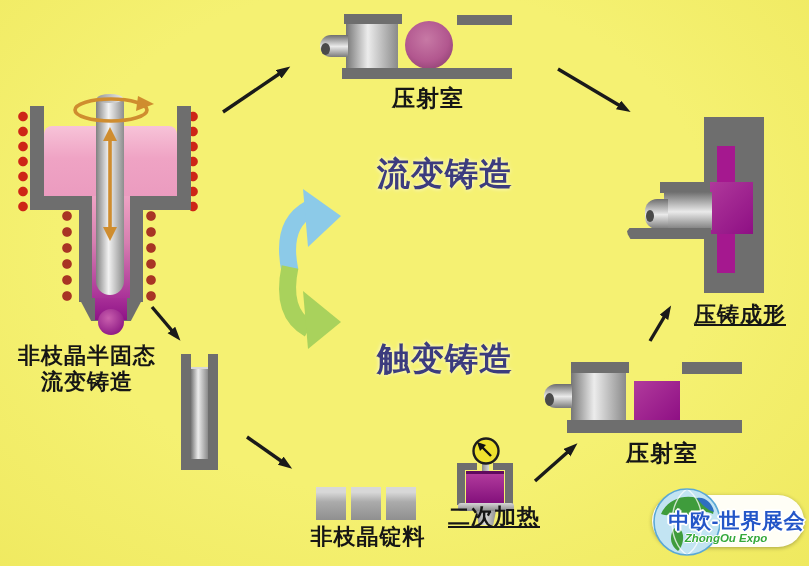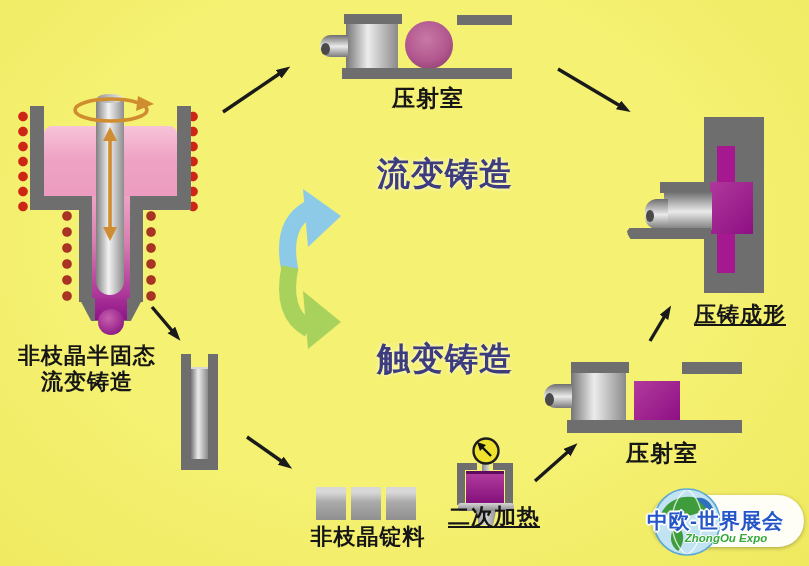--- a/index.html
+++ b/index.html
@@ -28,21 +28,21 @@
   }
   
   .dots{width:10px;background-repeat:repeat-y;}
   .dots7{background-image:radial-gradient(circle at 5px 7.5px,var(--c) 4.3px,rgba(0,0,0,0) 5.3px);background-size:10px 15px;}
   .dots6{background-image:radial-gradient(circle at 5px 8px,var(--c) 4.3px,rgba(0,0,0,0) 5.3px);background-size:10px 16px;}
   
   .logo-pill{
     background:#fffef6;border-radius:27px;box-shadow:0 1px 4px rgba(0,0,0,.3);
   }
   .logo-title{
-    font-size:21px;font-weight:900;color:#2456c8;text-align:left;letter-spacing:0.5px;white-space:nowrap;
+    font-size:21px;font-weight:900;color:#2456c8;text-align:right;letter-spacing:0.5px;white-space:nowrap;
     text-shadow:-2px 0 0 #fff,2px 0 0 #fff,0 -2px 0 #fff,0 2px 0 #fff,-1px -1px 0 #fff,1px 1px 0 #fff,-1px 1px 0 #fff,1px -1px 0 #fff;
   }
   .logo-sub{
     font-size:11.5px;font-weight:700;font-style:italic;color:#35a93a;text-align:center;white-space:nowrap;
     text-shadow:-1px 0 0 #fff,1px 0 0 #fff,0 -1px 0 #fff,0 1px 0 #fff;
   }
 </style>
 </head>
 <body>
 

